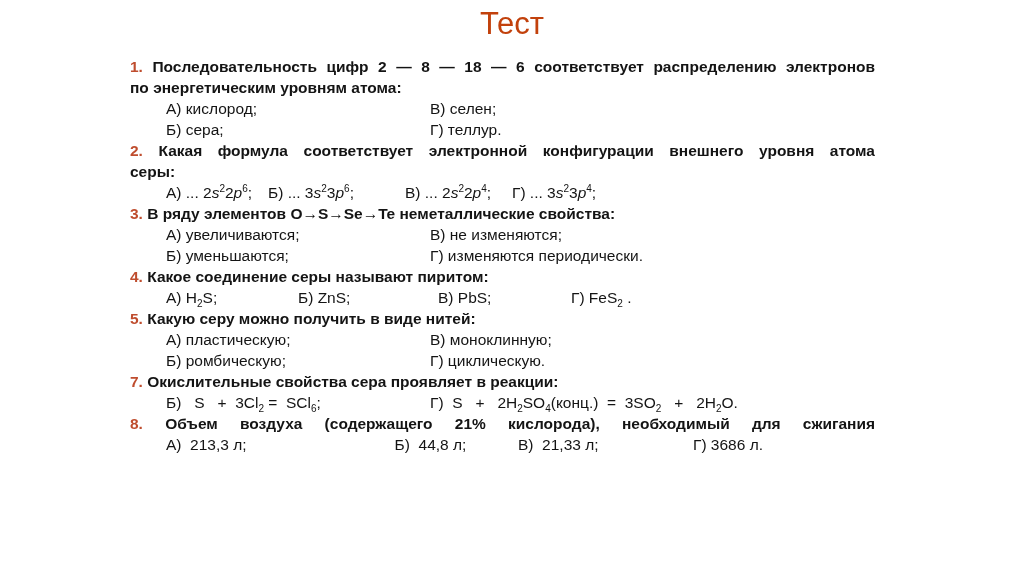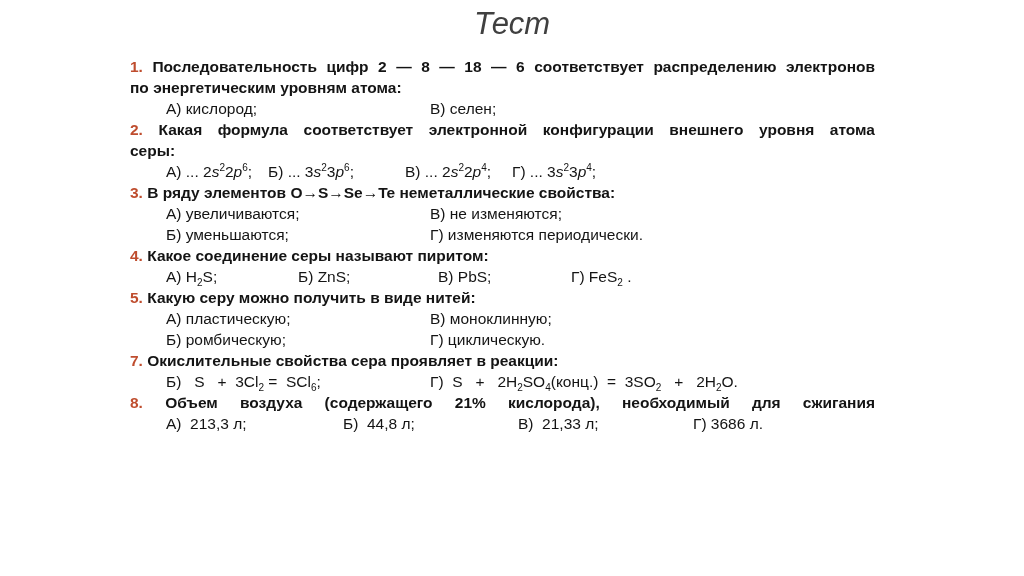--- a/index.html
+++ b/index.html
@@ -16,37 +16,38 @@
     font-size:15.5px;line-height:21px;
   }
   .line{white-space:pre-wrap;font-weight:bold;}
   .jl{white-space:normal;text-align:justify;text-align-last:justify;}
   .row{padding-left:36px;white-space:pre-wrap;}
   .opt{display:inline-block;vertical-align:top;white-space:pre-wrap;}
   .indent{padding-left:36px;}
   .w264{width:264px;}
   .q2a{width:102px;}.q2b{width:137px;}.q2c{width:107px;}
   .q4a{width:132px;}.q4b{width:140px;}.q4c{width:133px;}
-  .q8a{width:177px;}.q8b{width:175px;}.q8c{width:175px;}
+  .q8a{width:177px;}.q8b{width:175px;text-align:center;}.q8c{width:175px;}
   sub,sup{font-size:10px;line-height:0;}
   i{font-style:italic;}
 </style>
 </head>
 <body>
 
 <div class="slide" style="background: rgb(255, 255, 255); color: rgb(20, 20, 20);">
 
-  <div class="title" style="color: #404040; font-style: italic;">Тест</div>
+  <div class="title" style="color: #c2410c;">Тест</div>
 
   <div class="content">
 
     <div>
       <div class="line jl"><span class="qnum" style="color: rgb(191, 77, 46);">1.</span> <span>Последовательность цифр 2 — 8 — 18 — 6 соответствует распределению электронов</span></div>
       <div class="line">по энергетическим уровням атома:</div>
       <div class="row"><span class="opt w264">А) кислород;</span><span class="opt">В) селен;</span></div>
+      <div class="row"><span class="opt w264">Б) сера;</span><span class="opt">Г) теллур.</span></div>
     </div>
 
     <div>
       <div class="line jl"><span class="qnum" style="color: rgb(191, 77, 46);">2.</span> <span>Какая формула соответствует электронной конфигурации внешнего уровня атома</span></div>
       <div class="line">серы:</div>
       <div class="row"><span class="opt q2a">А) ... 2<i>s</i><sup>2</sup>2<i>p</i><sup>6</sup>;</span><span class="opt q2b">Б) ... 3<i>s</i><sup>2</sup>3<i>p</i><sup>6</sup>;</span><span class="opt q2c">В) ... 2<i>s</i><sup>2</sup>2<i>p</i><sup>4</sup>;</span><span class="opt">Г) ... 3<i>s</i><sup>2</sup>3<i>p</i><sup>4</sup>;</span></div>
     </div>
 
     <div>
       <div class="line"><span class="qnum" style="color: rgb(191, 77, 46);">3.</span> <span>В ряду элементов O→S→Se→Te неметаллические свойства:</span></div>

